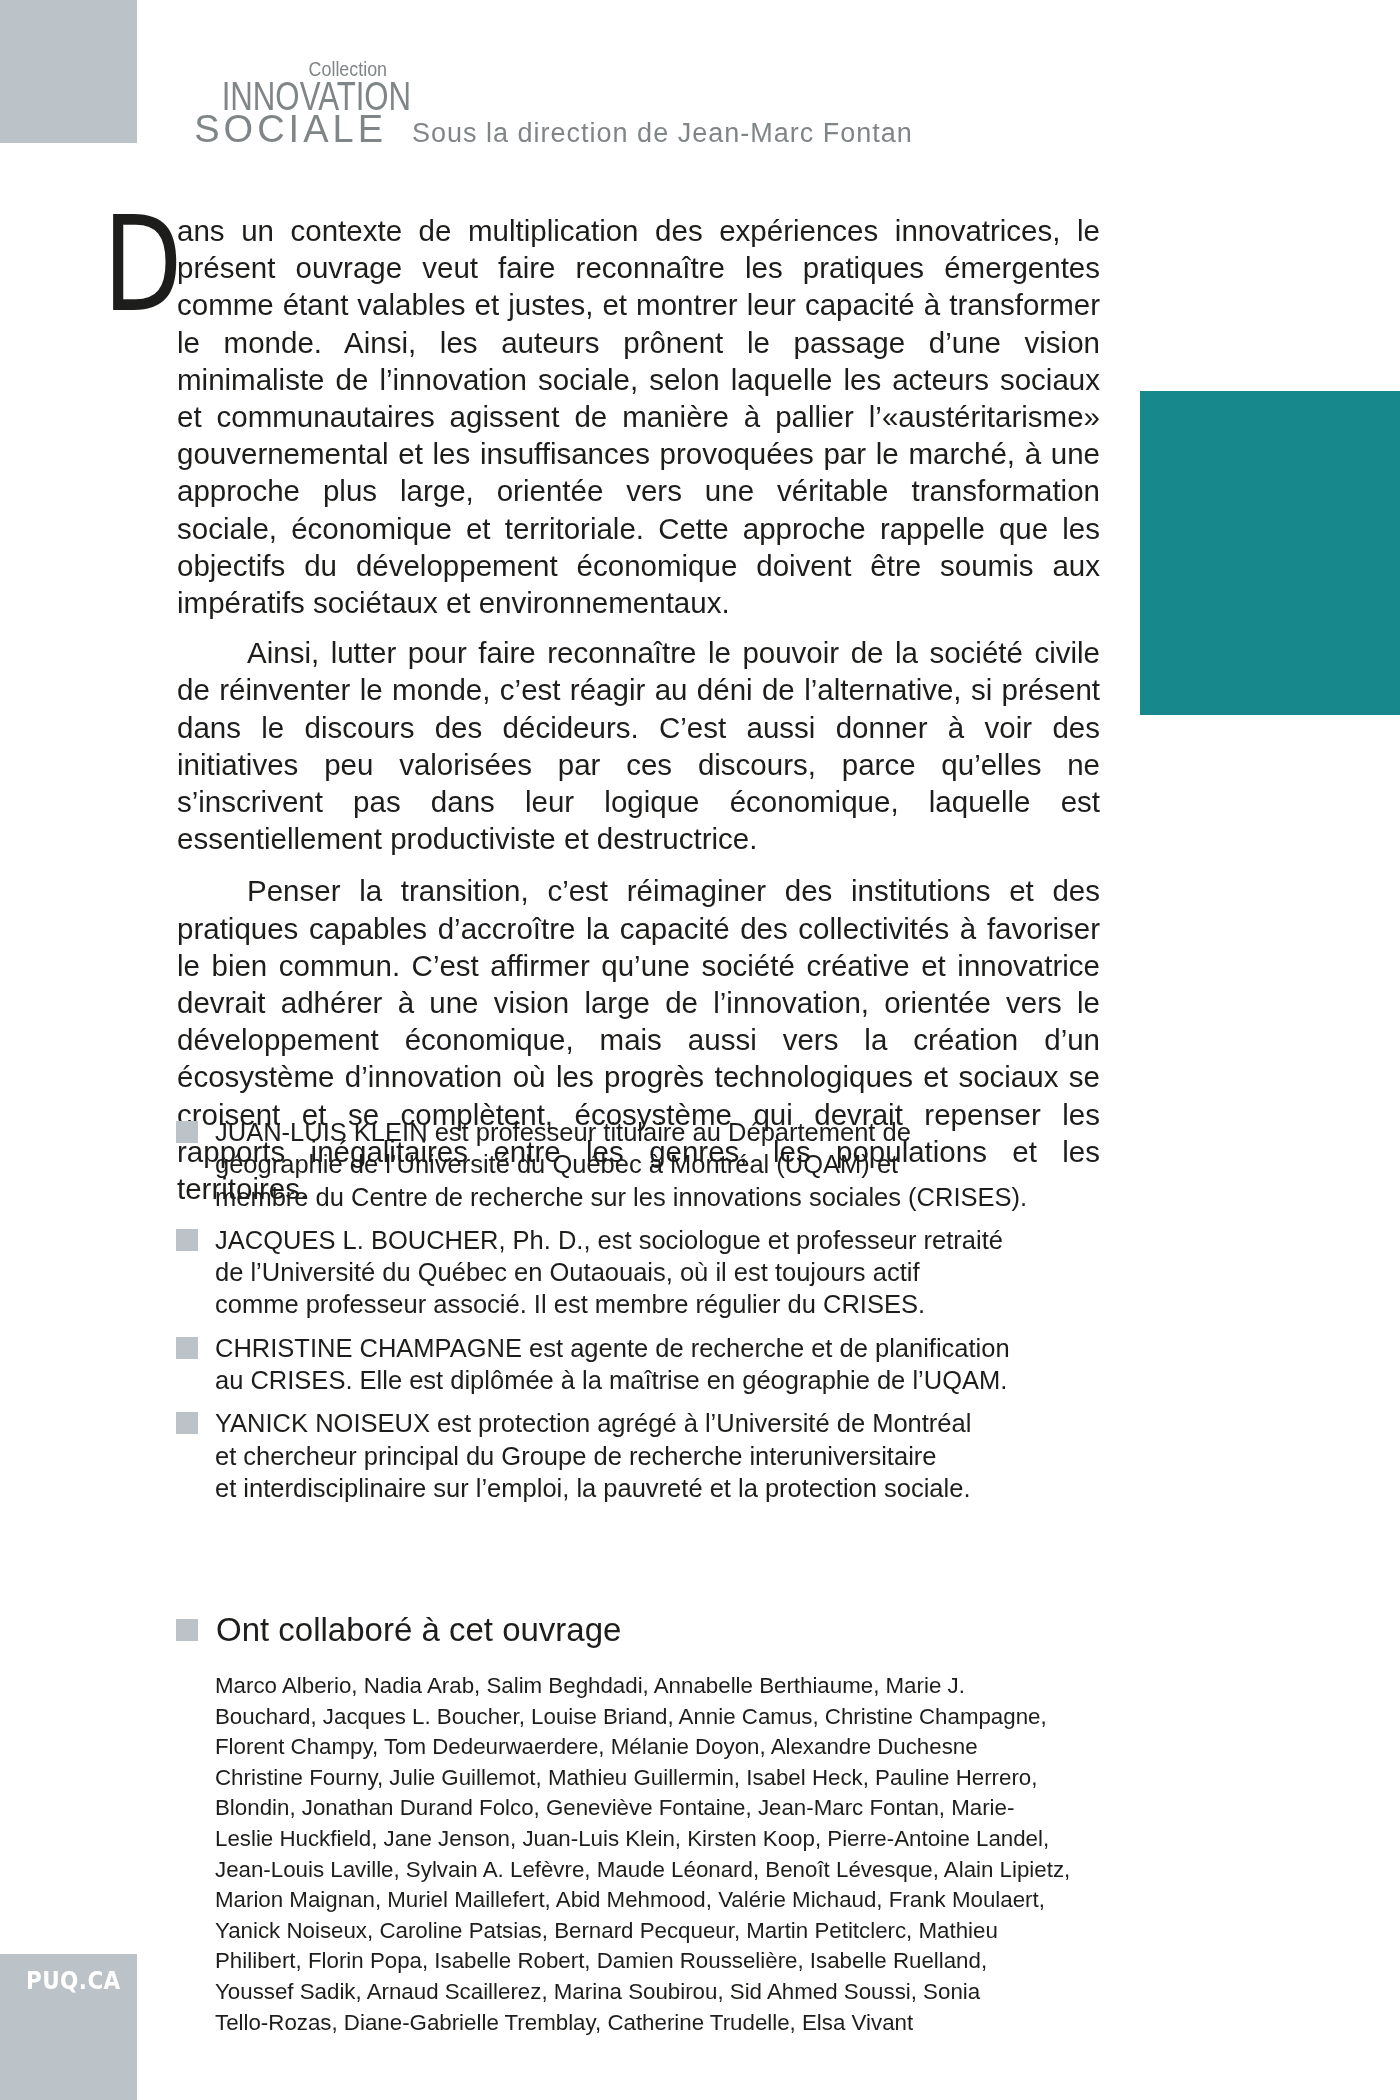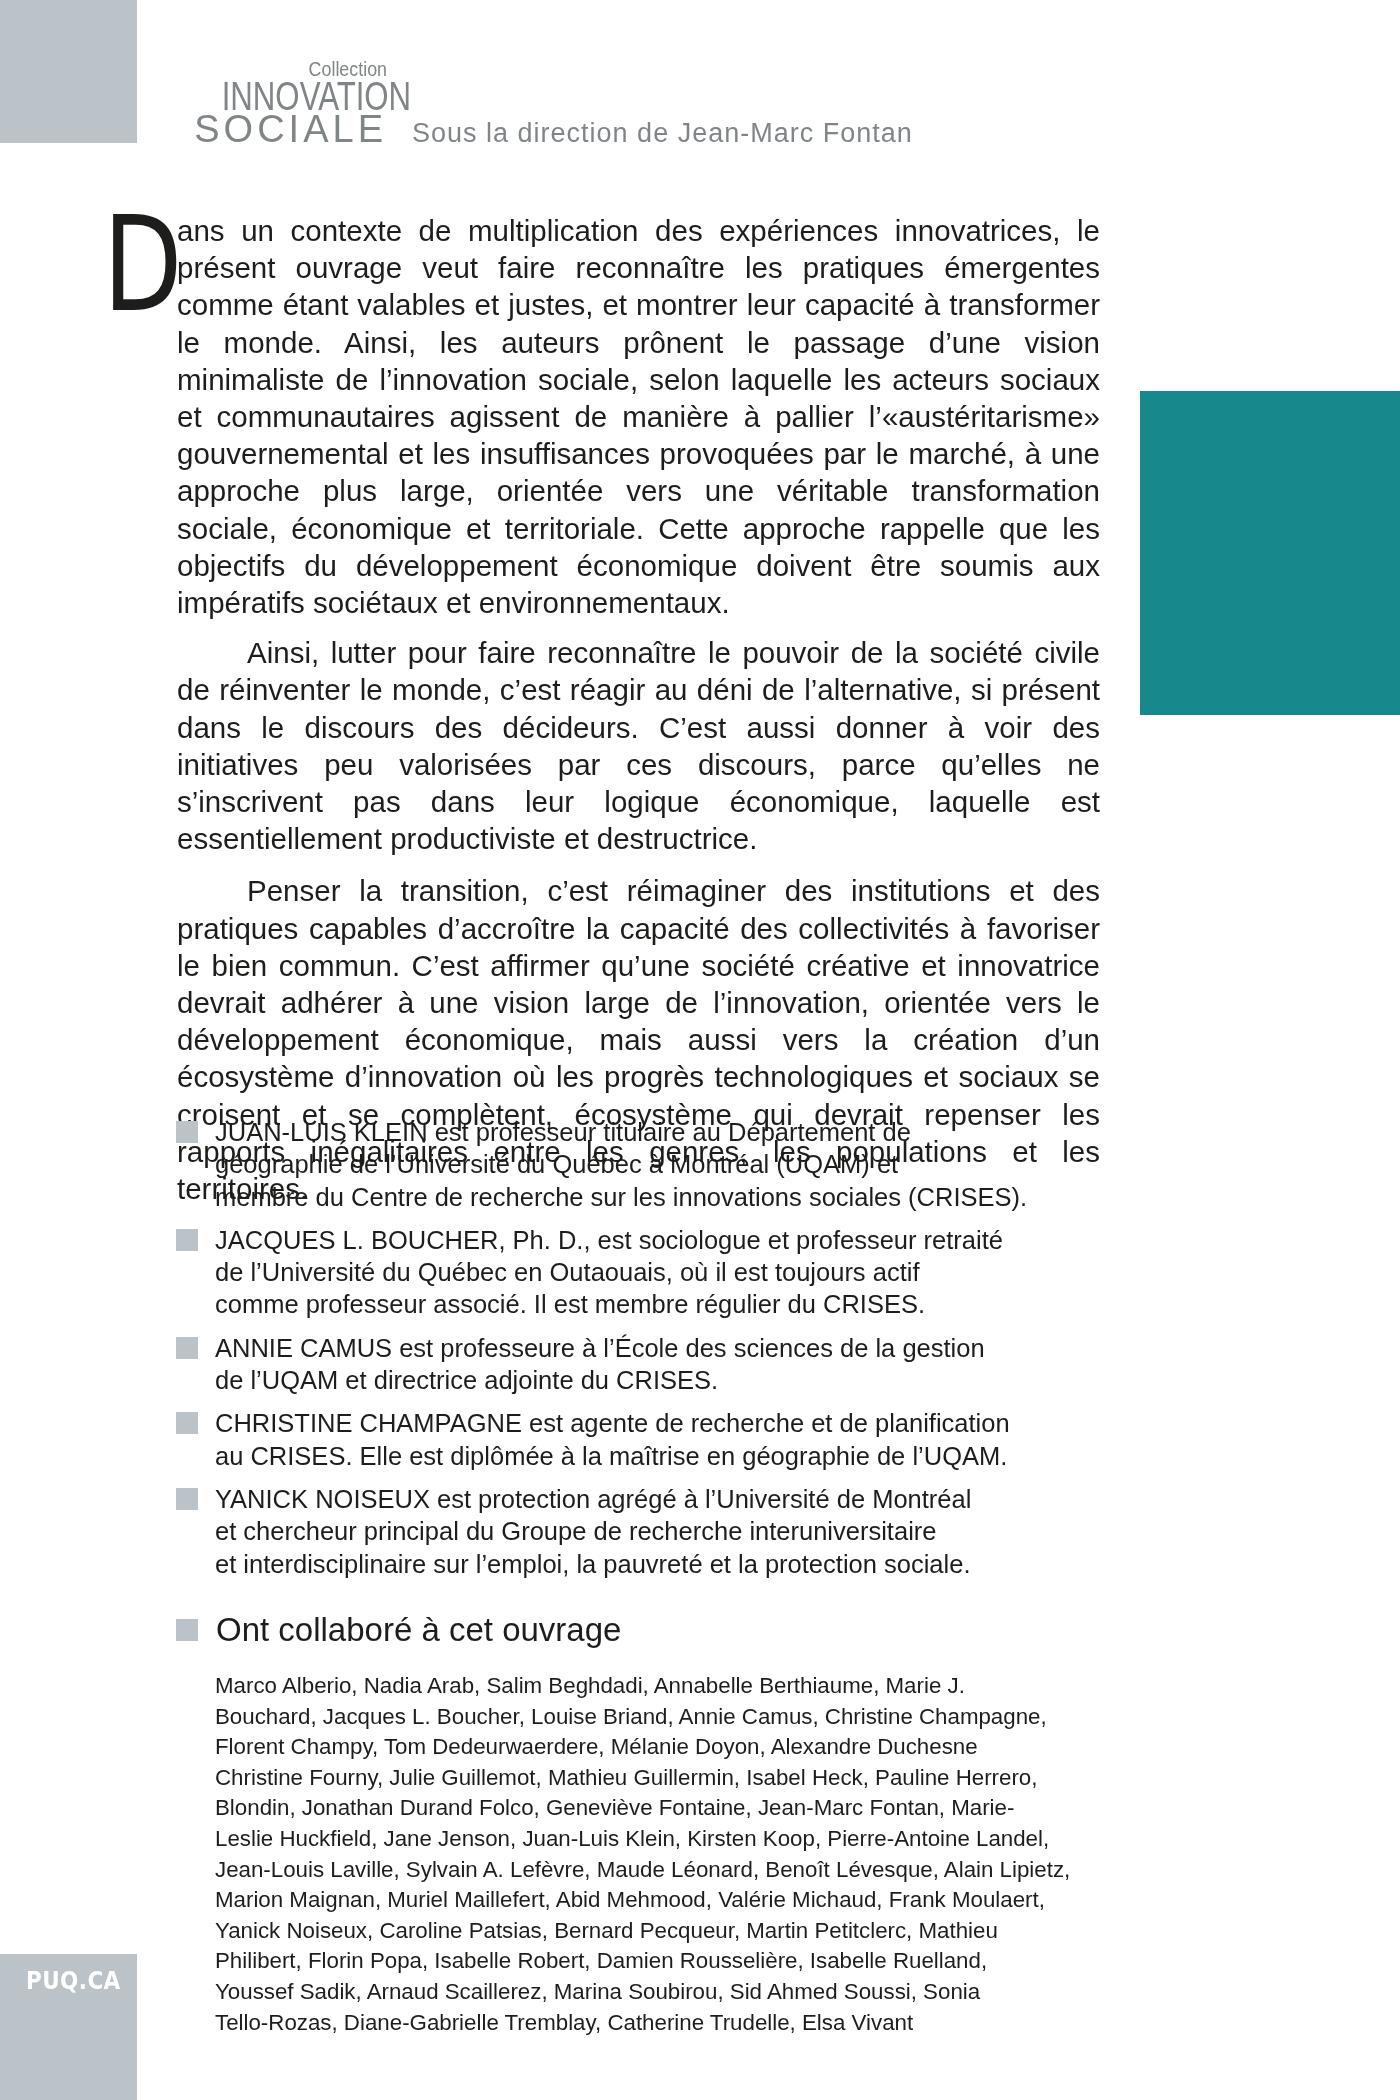--- a/index.html
+++ b/index.html
@@ -83,25 +83,20 @@
     <span class="line">membre du Centre de recherche sur les innovations sociales (CRISES).</span>
   </div>
   <div class="bio">
     <span class="bullet"></span>
     <span class="line">JACQUES L. BOUCHER, Ph. D., est sociologue et professeur retraité</span>
     <span class="line">de l’Université du Québec en Outaouais, où il est toujours actif</span>
     <span class="line">comme professeur associé. Il est membre régulier du CRISES.</span>
   </div>
   <div class="bio">
     <span class="bullet"></span>
-    <span class="line">ANNIE CAMUS est professeure à l’École des sciences de la gestion</span>
-    <span class="line">de l’UQAM et directrice adjointe du CRISES.</span>
-  </div>
-  <div class="bio">
-    <span class="bullet"></span>
     <span class="line">CHRISTINE CHAMPAGNE est agente de recherche et de planification</span>
     <span class="line">au CRISES. Elle est diplômée à la maîtrise en géographie de l’UQAM.</span>
   </div>
   <div class="bio">
     <span class="bullet"></span>
     <span class="line">YANICK NOISEUX est protection agrégé à l’Université de Montréal</span>
     <span class="line">et chercheur principal du Groupe de recherche interuniversitaire</span>
     <span class="line">et interdisciplinaire sur l’emploi, la pauvreté et la protection sociale.</span>
   </div>
 </div>

